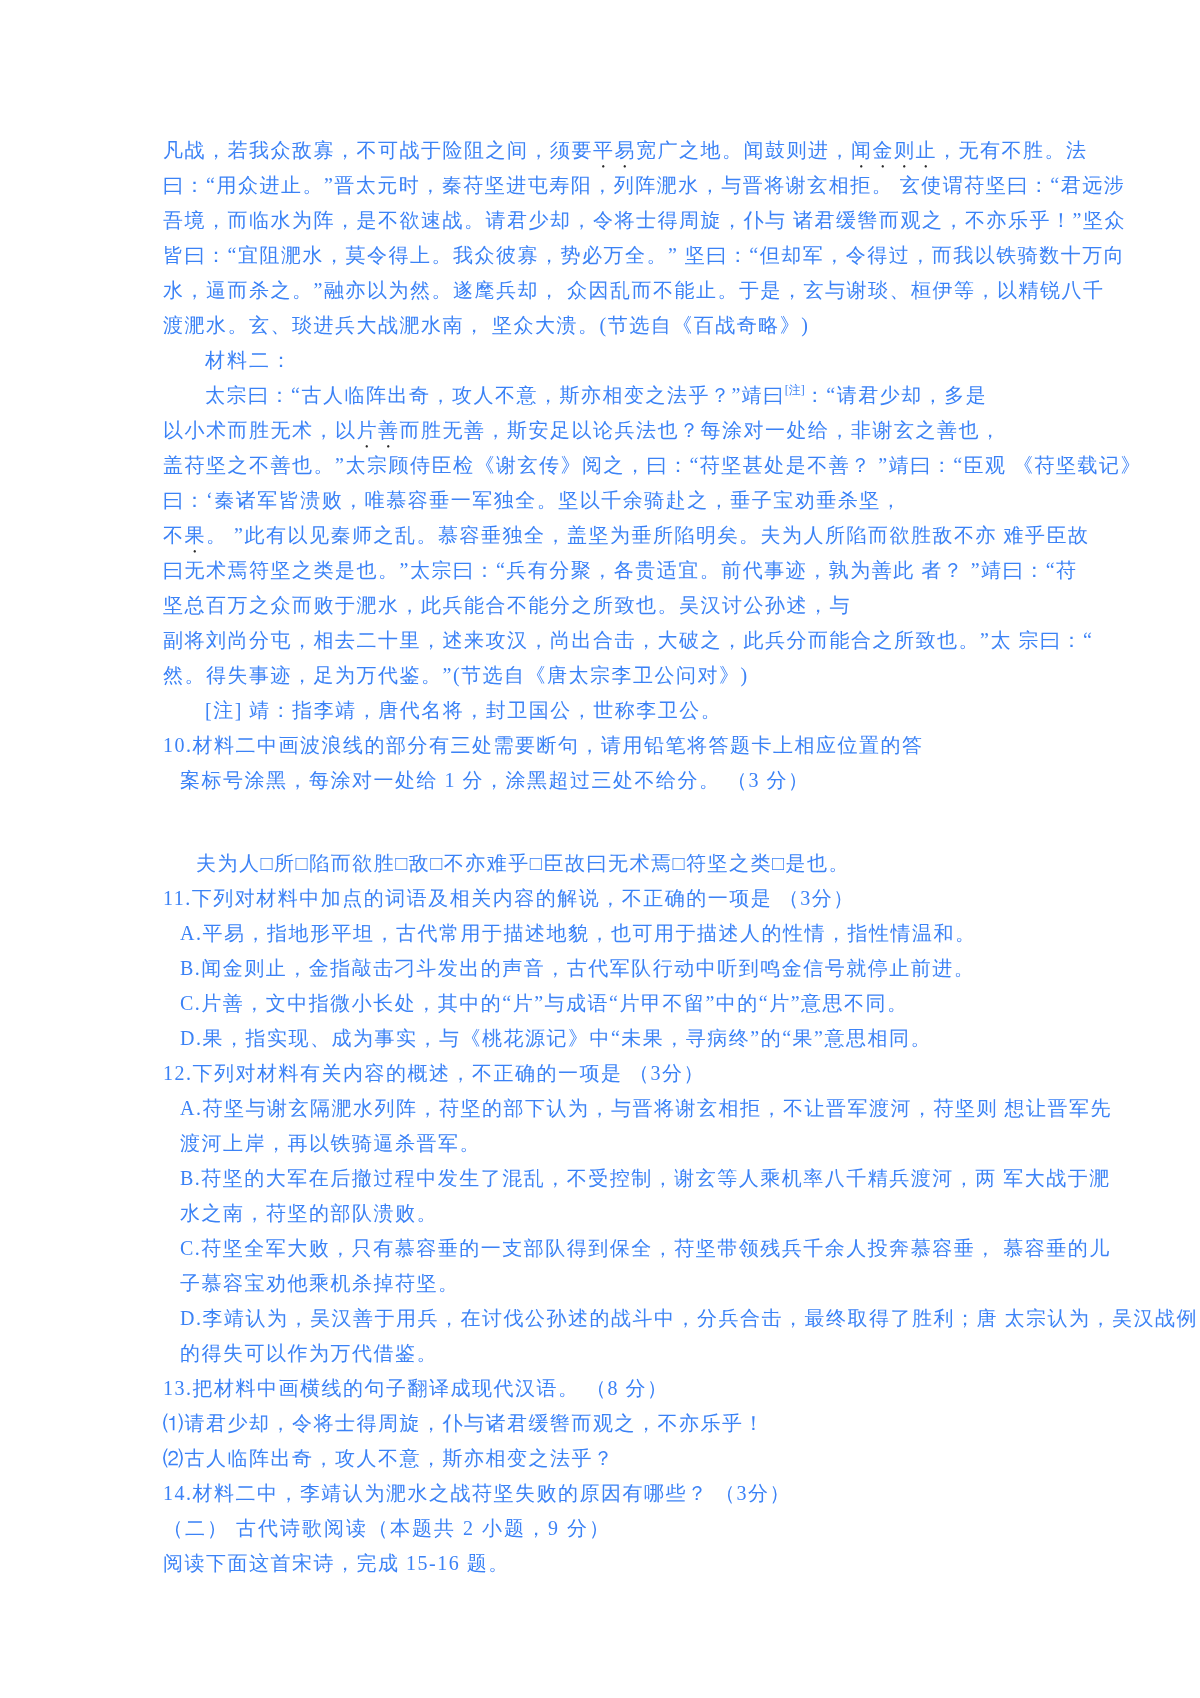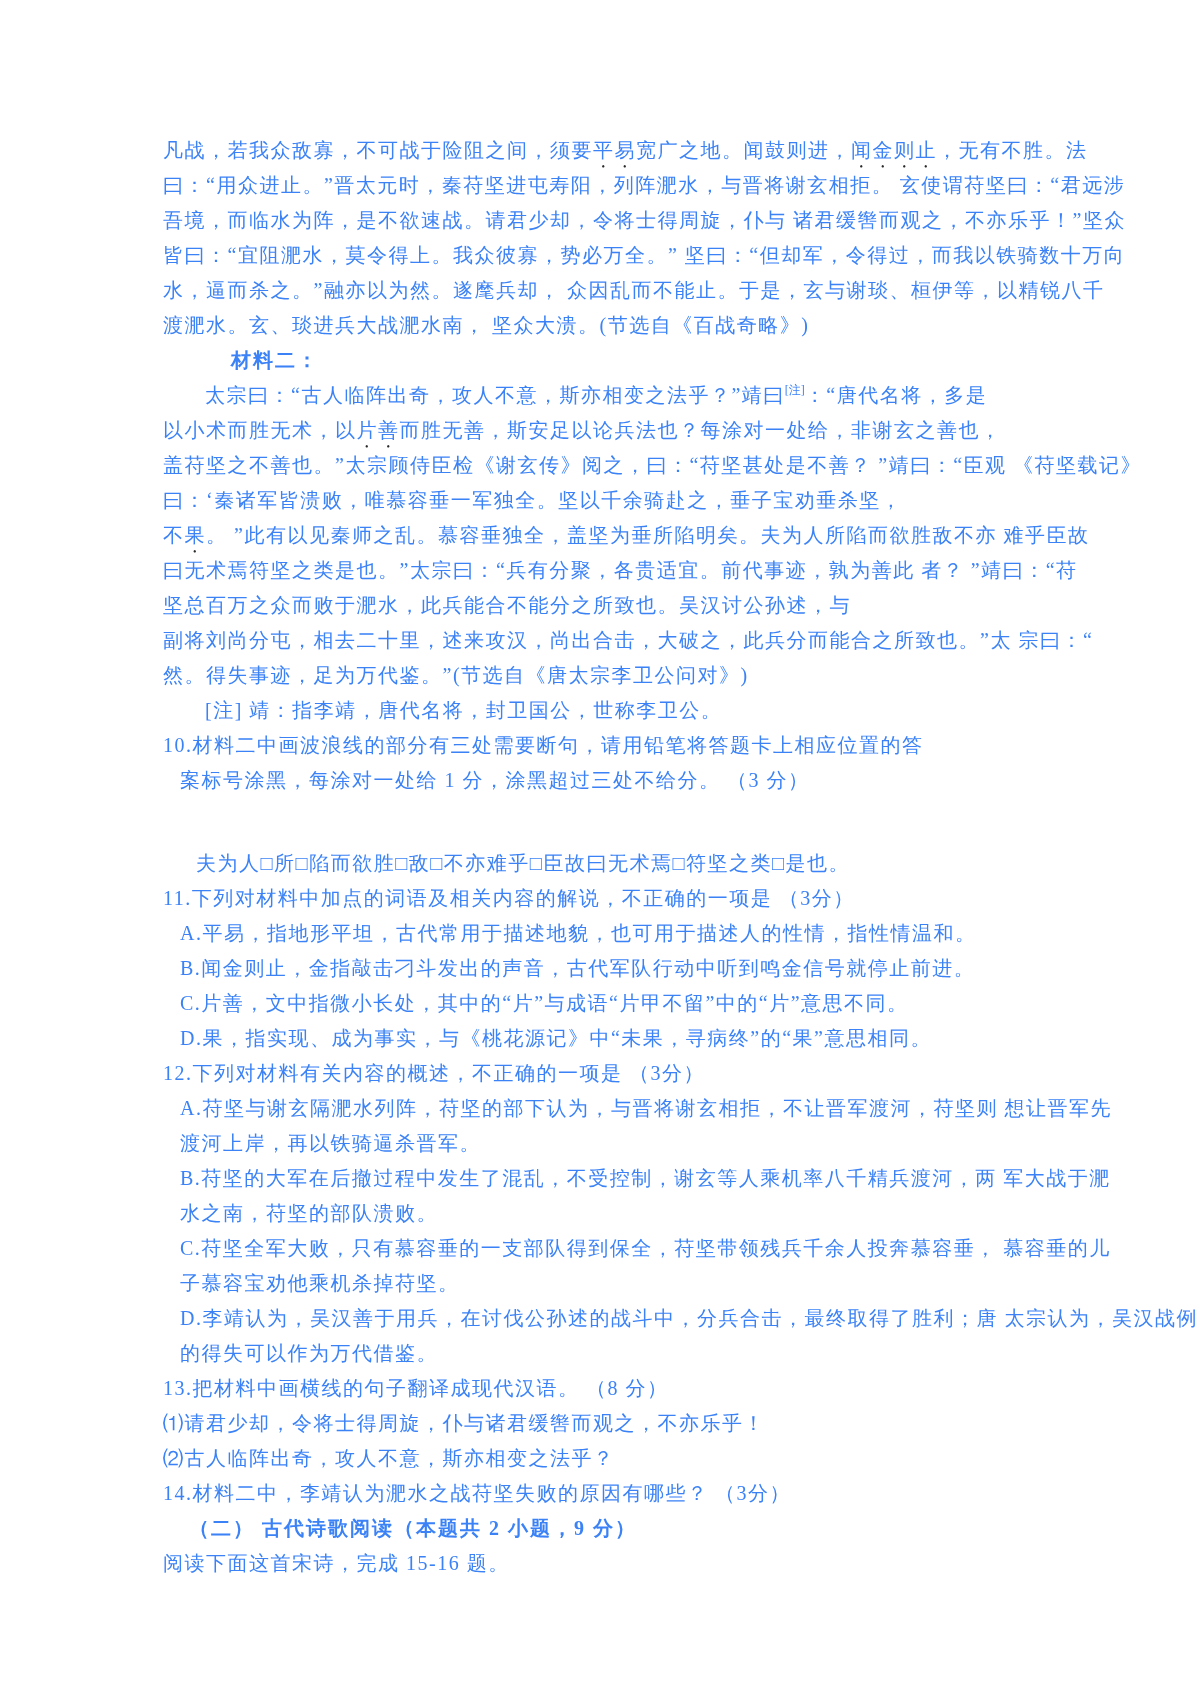--- a/index.html
+++ b/index.html
@@ -17,21 +17,21 @@
     left:163px;top:133px;
     width:900px;
   }
   .line{
     height:35px;
     line-height:35px;
     font-size:20px;
     letter-spacing:1.5px;
     white-space:nowrap;
   }
-  .line.bold{font-weight:bold;letter-spacing:2px;margin-left:26px;}
+  .line.bold{font-weight:normal;letter-spacing:2px;}
   .ind-1{padding-left:17px;}
   .ind-2{padding-left:33px;margin-top:48px;}
   .ind-3{padding-left:42px;}
   .seg{display:inline;}
   .seg.u{
     text-decoration-color:#2a2a2a;
     text-decoration-thickness:1.5px;
     text-underline-offset:5px;
   }
   .seg.dots{
@@ -52,21 +52,21 @@
 
 <div class="page">
   <div class="doc">
       <div class="line ind-0"><span class="seg plain">凡战，若我众敌寡，不可战于险阻之间，须要</span><span class="seg dots">平易</span><span class="seg plain">宽广之地。闻鼓则进，</span><span class="seg dots">闻金则止</span><span class="seg plain">，无有不胜。法</span></div>
       <div class="line ind-0"><span class="seg plain">曰：“用众进止。”晋太元时，秦苻坚进屯寿阳，列阵淝水，与晋将谢玄相拒。 玄使谓苻坚曰：“君远涉</span></div>
       <div class="line ind-0"><span class="seg plain">吾境，而临水为阵，是不欲速战。</span><span class="seg u">请君少却，令将士得周旋，仆与</span><span class="seg plain"> </span><span class="seg u">诸君缓辔而观之，不亦乐乎！</span><span class="seg plain">”坚众</span></div>
       <div class="line ind-0"><span class="seg plain">皆曰：“宜阻淝水，莫令得上。我众彼寡，势必万全。” 坚曰：“但却军，令得过，而我以铁骑数十万向</span></div>
       <div class="line ind-0"><span class="seg plain">水，逼而杀之。”融亦以为然。遂麾兵却， 众因乱而不能止。于是，玄与谢琰、桓伊等，以精锐八千</span></div>
       <div class="line ind-0"><span class="seg plain">渡淝水。玄、琰进兵大战淝水南， 坚众大溃。(节选自《百战奇略》)</span></div>
       <div class="line ind-3 bold"><span class="seg plain">材料二：</span></div>
-      <div class="line ind-3"><span class="seg plain">太宗曰：“</span><span class="seg u">古人临阵出奇，攻人不意，斯亦相变之法乎？</span><span class="seg plain">”靖曰</span><sup class="note">[注]</sup><span class="seg plain">：“唐代名将，多是</span></div>
+      <div class="line ind-3"><span class="seg plain">太宗曰：“</span><span class="seg u">古人临阵出奇，攻人不意，斯亦相变之法乎？</span><span class="seg plain">”靖曰</span><sup class="note">[注]</sup><span class="seg plain">：“请君少却，多是</span></div>
       <div class="line ind-0"><span class="seg plain">以小术而胜无术，以</span><span class="seg dots">片善</span><span class="seg plain">而胜无善，斯安足以论兵法也？每涂对一处给，非谢玄之善也，</span></div>
       <div class="line ind-0"><span class="seg plain">盖苻坚之不善也。”太宗顾侍臣检《谢玄传》阅之，曰：“苻坚甚处是不善？ ”靖曰：“臣观 《苻坚载记》</span></div>
       <div class="line ind-0"><span class="seg plain">曰：‘秦诸军皆溃败，唯慕容垂一军独全。坚以千余骑赴之，垂子宝劝垂杀坚，</span></div>
       <div class="line ind-0"><span class="seg plain">不</span><span class="seg dots">果</span><span class="seg plain">。 ”此有以见秦师之乱。慕容垂独全，盖坚为垂所陷明矣。</span><span class="seg u">夫为人所陷而欲胜敌不亦</span><span class="seg plain"> </span><span class="seg u">难乎臣故</span></div>
       <div class="line ind-0"><span class="seg u">曰无术焉符坚之类是也。</span><span class="seg plain">”太宗曰：“兵有分聚，各贵适宜。前代事迹，孰为善此 者？ ”靖曰：“苻</span></div>
       <div class="line ind-0"><span class="seg plain">坚总百万之众而败于淝水，此兵能合不能分之所致也。吴汉讨公孙述，与</span></div>
       <div class="line ind-0"><span class="seg plain">副将刘尚分屯，相去二十里，述来攻汉，尚出合击，大破之，此兵分而能合之所致也。”太 宗曰：“</span></div>
       <div class="line ind-0"><span class="seg plain">然。得失事迹，足为万代鉴。”(节选自《唐太宗李卫公问对》)</span></div>
       <div class="line ind-3"><span class="seg plain">[注] 靖：指李靖，唐代名将，封卫国公，世称李卫公。</span></div>
       <div class="line ind-0"><span class="seg plain">10.材料二中画波浪线的部分有三处需要断句，请用铅笔将答题卡上相应位置的答</span></div>

